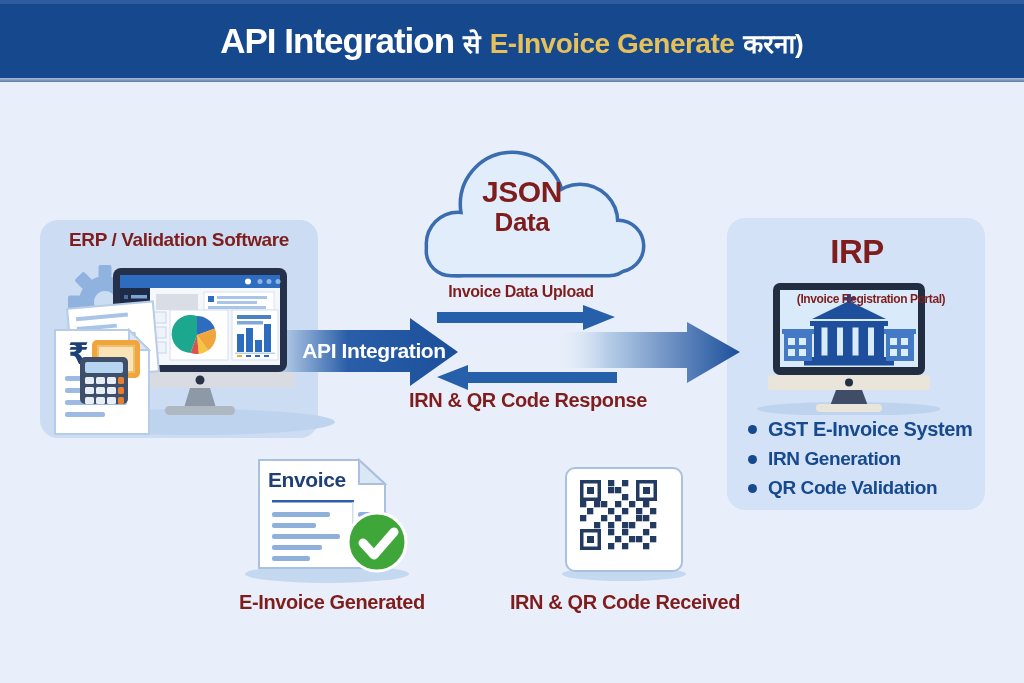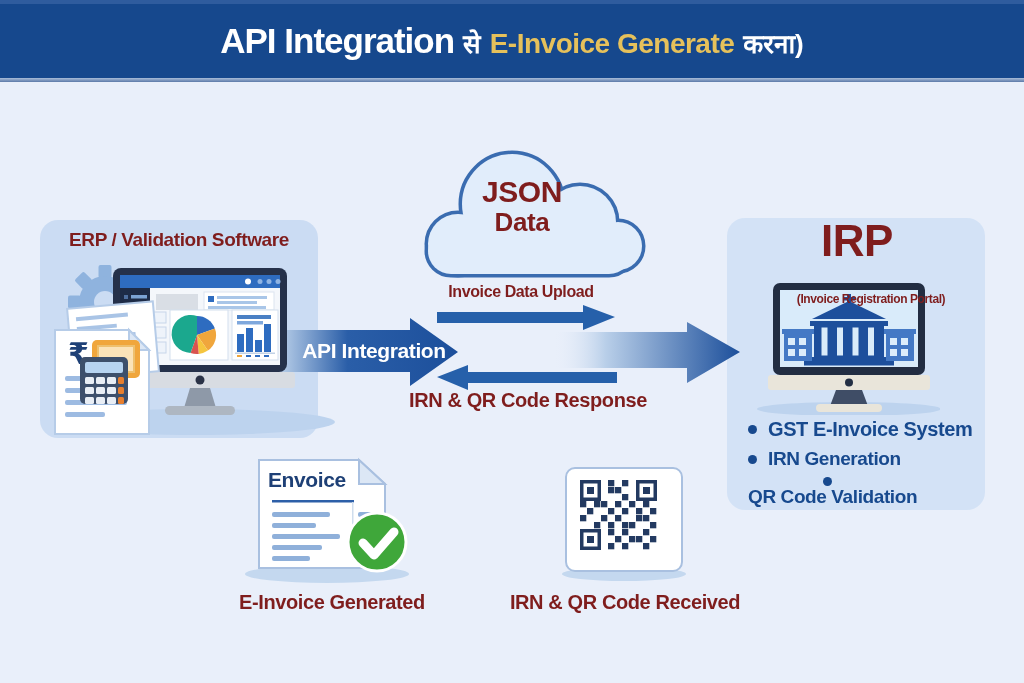--- a/index.html
+++ b/index.html
@@ -20,32 +20,32 @@
   .erp-panel{left:40px;top:220px;width:278px;height:218px;background:#cbdcf3;}
   .irp-panel{left:727px;top:218px;width:258px;height:292px;background:#d3e2f6;}
   
   .t{position:absolute;color:#7f1d1d;font-weight:bold;text-align:center;letter-spacing:-0.4px;}
   .erp-title{left:50px;top:229px;width:258px;font-size:19px;}
   .cloud-text{left:432px;top:176px;width:180px;line-height:31px;}
   .cloud-l1{font-size:30px;} .cloud-l2{font-size:26px;}
   .upload-label{left:401px;top:283px;width:240px;font-size:16px;}
   .response-label{left:408px;top:389px;width:240px;font-size:20px;}
   .api-label{left:294px;top:339px;width:160px;font-size:21px;color:#ffffff;}
-  .irp-title{left:737px;top:216px;width:240px;font-size:44px;letter-spacing:-0.5px;}
+  .irp-title{left:737px;top:233px;width:240px;font-size:33px;letter-spacing:-0.5px;}
   .irp-subtitle{left:743px;top:256px;width:256px;font-size:12px;margin-top:36px;}
   .doc-title{left:268px;top:468px;width:100px;font-size:21px;color:#1e4076;text-align:left;}
   .invoice-caption{left:232px;top:591px;width:200px;font-size:20px;}
   .qr-caption{left:505px;top:591px;width:240px;font-size:20px;}
   
   .bullet-row{position:absolute;left:748px;display:flex;align-items:center;}
   .bullet-dot{width:9px;height:9px;border-radius:50%;background:#17498e;margin-right:11px;flex:none;}
   .bullet-label{color:#17498e;font-weight:bold;letter-spacing:-0.4px;white-space:nowrap;}
   .b1{top:418px;} .b1 .bullet-label{font-size:20px;text-align:center;}
   .b2{top:448px;} .b2 .bullet-label{font-size:19px;}
-  .b3{top:477px;flex-direction:column;} .b3 .bullet-label{font-size:19px;}
+  .b3{top:477px;} .b3 .bullet-label{font-size:19px;}
   .abs{position:absolute;}
   .z1{z-index:1}.z2{z-index:2}.z3{z-index:3}.z5{z-index:5}
 </style>
 </head>
 <body>
 
 <div class="stage">
 
   <div class="header">
     <span class="h-main">API Integration</span>

